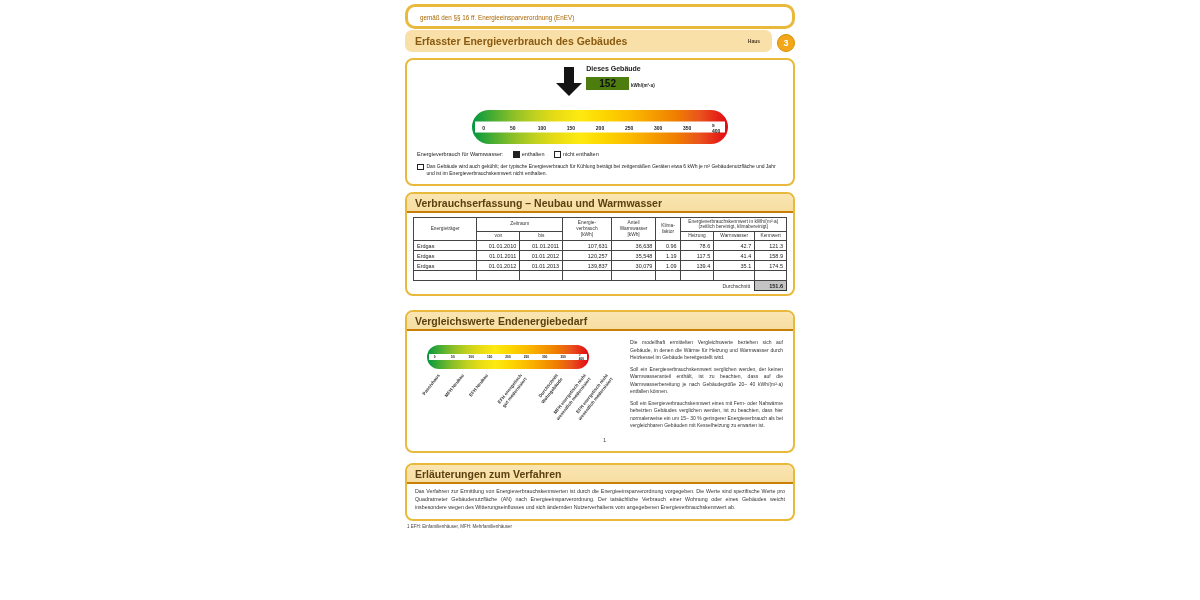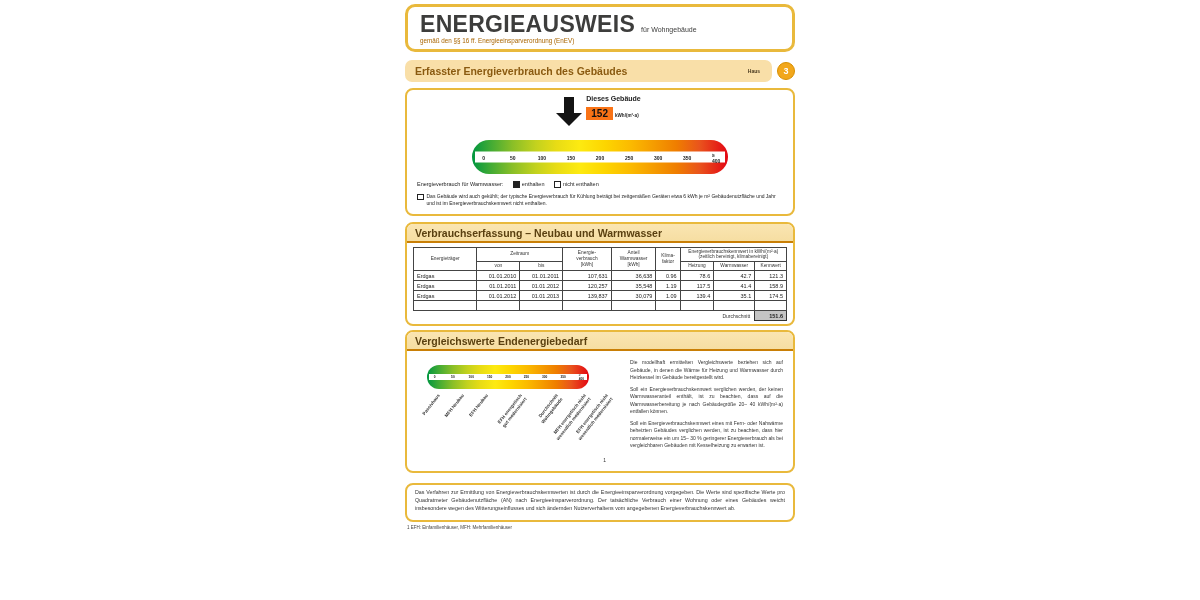--- a/index.html
+++ b/index.html
@@ -10,40 +10,40 @@
   .doc{position:absolute;left:405px;top:4px;width:390px;}
 
   
   .header-box{border:3px solid #E9B93C;border-radius:10px;background:#fff;padding:6px 12px 5px;}
   .title-row{display:flex;align-items:baseline;gap:6px;}
   .main-title{font-size:23px;font-weight:bold;color:#3d3d3c;letter-spacing:.3px;line-height:1;}
   .title-sub{font-size:7px;color:#3d3d3c;}
   .regulation{font-size:6.3px;color:#A96500;margin-top:1px;}
 
   
-  .section-bar{display:flex;align-items:center;margin-top:8px;}
+  .section-bar{display:flex;align-items:flex-end;margin-top:1px;}
   .bar-inner{flex:1;background:#F9DFA8;border-radius:7px;height:22px;display:flex;align-items:center;padding:0 10px;}
   .bar-title{font-size:10.5px;font-weight:bold;color:#8a5a10;flex:1;}
   .bar-tag{font-size:5px;font-weight:bold;color:#4a3a20;margin-right:2px;}
   .badge{width:16px;height:16px;border-radius:50%;background:#F2A71B;border:1px solid #D88F00;color:#fff;
          font-size:9px;font-weight:bold;display:flex;align-items:center;justify-content:center;margin-left:5px;flex:none;}
 
   
   .panel{border:2px solid #E9B93C;border-radius:8px;background:#fff;margin-top:6px;overflow:hidden;}
   .panel-header{background:linear-gradient(#FAE5B2,#F6DEA2);padding:3px 8px 2px;border-bottom:2px solid #C97F06;
                 font-size:10.5px;font-weight:bold;color:#5a4010;}
 
   
   .scale-area{position:relative;width:256px;margin:4px auto 0;height:84px;}
   .arrow-stem{position:absolute;left:calc(38% - 5px);top:3px;width:10px;height:16px;background:#141414;}
   .arrow-head{position:absolute;left:calc(38% - 13px);top:19px;width:0;height:0;
               border-left:13px solid transparent;border-right:13px solid transparent;border-top:13px solid #141414;}
   .dieses{position:absolute;left:calc(38% + 17px);top:1px;font-size:7px;font-weight:bold;color:#222;}
   .value-row{position:absolute;left:calc(38% + 17px);top:13px;display:flex;align-items:baseline;gap:2px;}
-  .value-box{background:#f97316;font-size:10px;font-weight:bold;color:#111;padding:0 5px;line-height:1.3;}
+  .value-box{background:#4d7c0f;font-size:10px;font-weight:bold;color:#111;padding:0 13px;line-height:1.3;}
   .value-unit{font-size:4.6px;font-weight:bold;color:#222;}
   .energy-gradient{background:linear-gradient(90deg,#009640 0%,#3faa35 7%,#8bbf27 16%,#c3d21e 25%,#e8dc15 33%,
                    #fdea11 42%,#fdd500 52%,#fbba00 62%,#f59c00 71%,#ef7d00 80%,#e9531d 89%,#e30613 100%);}
   .gradient-bar{position:absolute;bottom:4px;left:0;right:0;height:34px;border-radius:17px;}
   .white-stripe{position:absolute;top:50%;left:3px;right:3px;height:11px;transform:translateY(-50%);background:#fff;}
   .white-stripe.small{height:6px;left:2px;right:2px;}
   .white-stripe span{position:absolute;top:50%;transform:translate(-50%,-50%);font-weight:bold;color:#1a1a1a;}
   #main-ticks span{font-size:5px;}
   #small-ticks span{font-size:3.2px;}
 
@@ -61,21 +61,21 @@
   .ctable th.pre{white-space:pre-line;}
   .ctable tbody td{border:1px solid #444;font-size:5.5px;color:#222;padding:1px 3px;height:7px;}
   .ctable tbody td.al{text-align:left;}
   .ctable tbody td.ar{text-align:right;}
   .ctable tfoot td{font-size:5px;padding:1px 3px;height:7px;}
   .ctable td.nb{border:none;}
   .ctable td.durch{border:none;text-align:right;color:#333;padding-right:4px;}
   .ctable td.avg{border:1px solid #333;background:#c4c4c4;font-weight:bold;font-size:5.5px;text-align:right;}
 
   
-  .panel3{margin-top:4px;}
+  .panel3{margin-top:14px;}
   .vergleich-content{display:flex;padding:6px 8px 4px;}
   .vergleich-left{width:205px;position:relative;}
   .small-scale{width:162px;height:24px;border-radius:12px;margin:8px 0 0 12px;position:relative;}
   .labels-area{position:relative;height:76px;margin:2px 0 0 12px;}
   .rot-label{position:absolute;top:2px;width:80px;margin-left:-80px;text-align:right;
              transform:rotate(-52deg);transform-origin:100% 0;font-size:4.6px;font-weight:bold;color:#333;
              line-height:1.2;white-space:pre-line;}
   .fn-marker{position:absolute;right:14px;bottom:4px;font-size:5px;color:#333;}
   .vergleich-right{flex:1;padding:2px 2px 0 10px;}
   .vergleich-right p{margin:0 0 5px;font-size:5px;line-height:1.45;color:#333;text-align:justify;}
@@ -85,24 +85,20 @@
   .erl-text{padding:4px 8px 7px;font-size:5.3px;line-height:1.5;color:#333;text-align:justify;}
 
   .footnote{margin:3px 0 0 2px;font-size:4.5px;color:#444;}
 </style>
 </head>
 <body>
 
 <div class="doc">
 
   <div class="header-box">
-    <div class="title-row">
-      <span class="main-title">ENERGIEAUSWEIS</span>
-      <span class="title-sub">für Wohngebäude</span>
-    </div>
     <div class="regulation">gemäß den §§ 16 ff. Energieeinsparverordnung (EnEV)</div>
   </div>
 
   <div class="section-bar">
     <div class="bar-inner">
       <span class="bar-title">Erfasster Energieverbrauch des Gebäudes</span>
       <span class="bar-tag">Haus</span>
     </div>
     <div class="badge">3</div>
   </div>
@@ -274,17 +270,18 @@
       </div>
       <div class="vergleich-right" id="vergleich-paragraphs">
           <p>Die modellhaft ermittelten Vergleichswerte beziehen sich auf Gebäude, in denen die Wärme für Heizung und Warmwasser durch Heizkessel im Gebäude bereitgestellt wird.</p>
           <p>Soll ein Energieverbrauchskennwert verglichen werden, der keinen Warmwasseranteil enthält, ist zu beachten, dass auf die Warmwasserbereitung je nach Gebäudegröße 20– 40 kWh/(m²·a) entfallen können.</p>
           <p>Soll ein Energieverbrauchskennwert eines mit Fern- oder Nahwärme beheizten Gebäudes verglichen werden, ist zu beachten, dass hier normalerweise ein um 15– 30 % geringerer Energieverbrauch als bei vergleichbaren Gebäuden mit Kesselheizung zu erwarten ist.</p>
         </div>
     </div>
   </div>
 
   <div class="panel panel4">
+    <div class="panel-header">Erläuterungen zum Verfahren</div>
     <div class="erl-text">Das Verfahren zur Ermittlung von Energieverbrauchskennwerten ist durch die Energieeinsparverordnung vorgegeben. Die Werte sind spezifische Werte pro Quadratmeter Gebäudenutzfläche (AN) nach Energieeinsparverordnung. Der tatsächliche Verbrauch einer Wohnung oder eines Gebäudes weicht insbesondere wegen des Witterungseinflusses und sich ändernden Nutzerverhaltens vom angegebenen Energieverbrauchskennwert ab.</div>
   </div>
 
   <div class="footnote">1 EFH: Einfamilienhäuser, MFH: Mehrfamilienhäuser</div>
 </div>
 
 </body></html>

